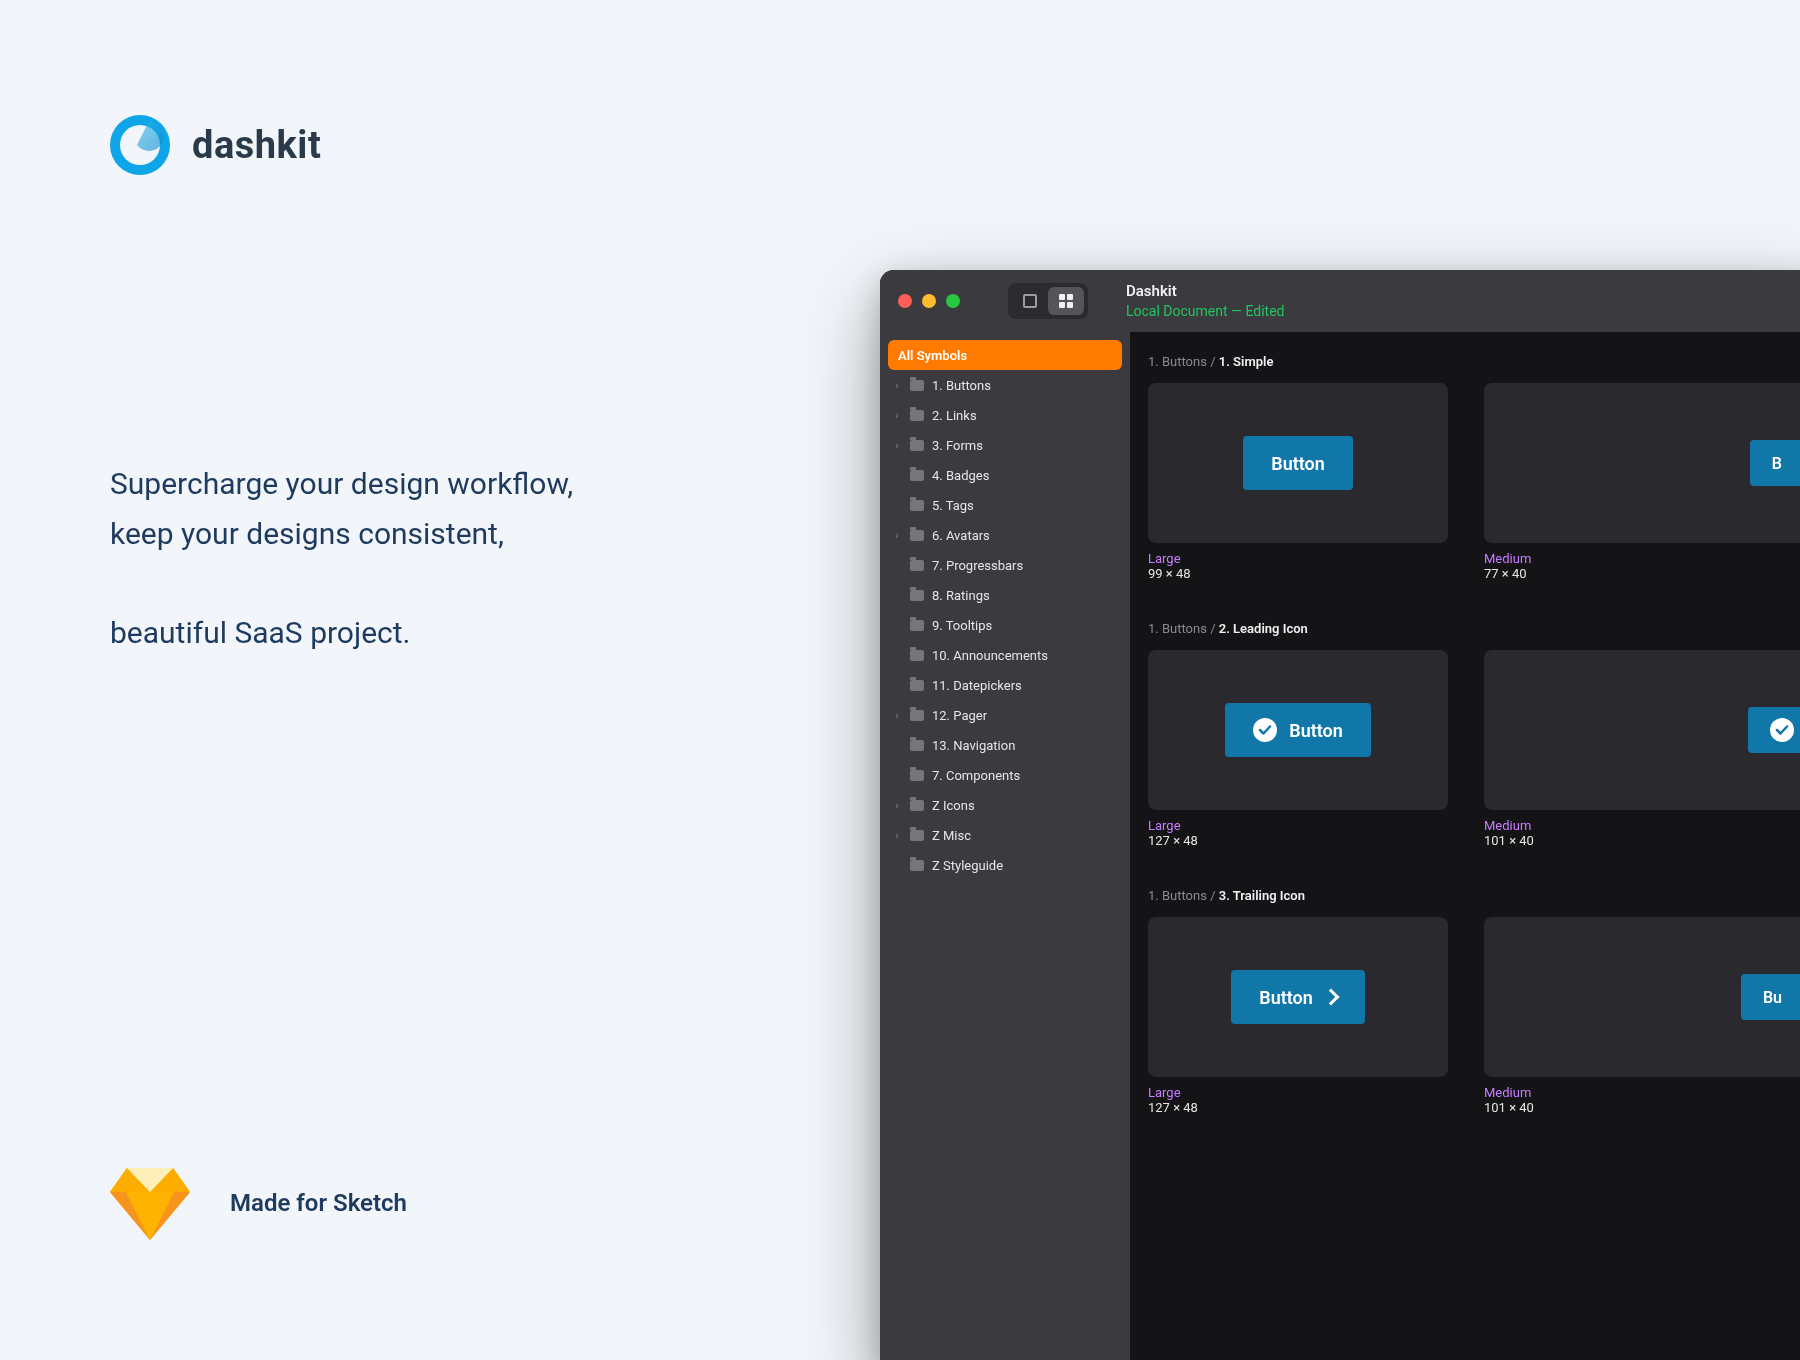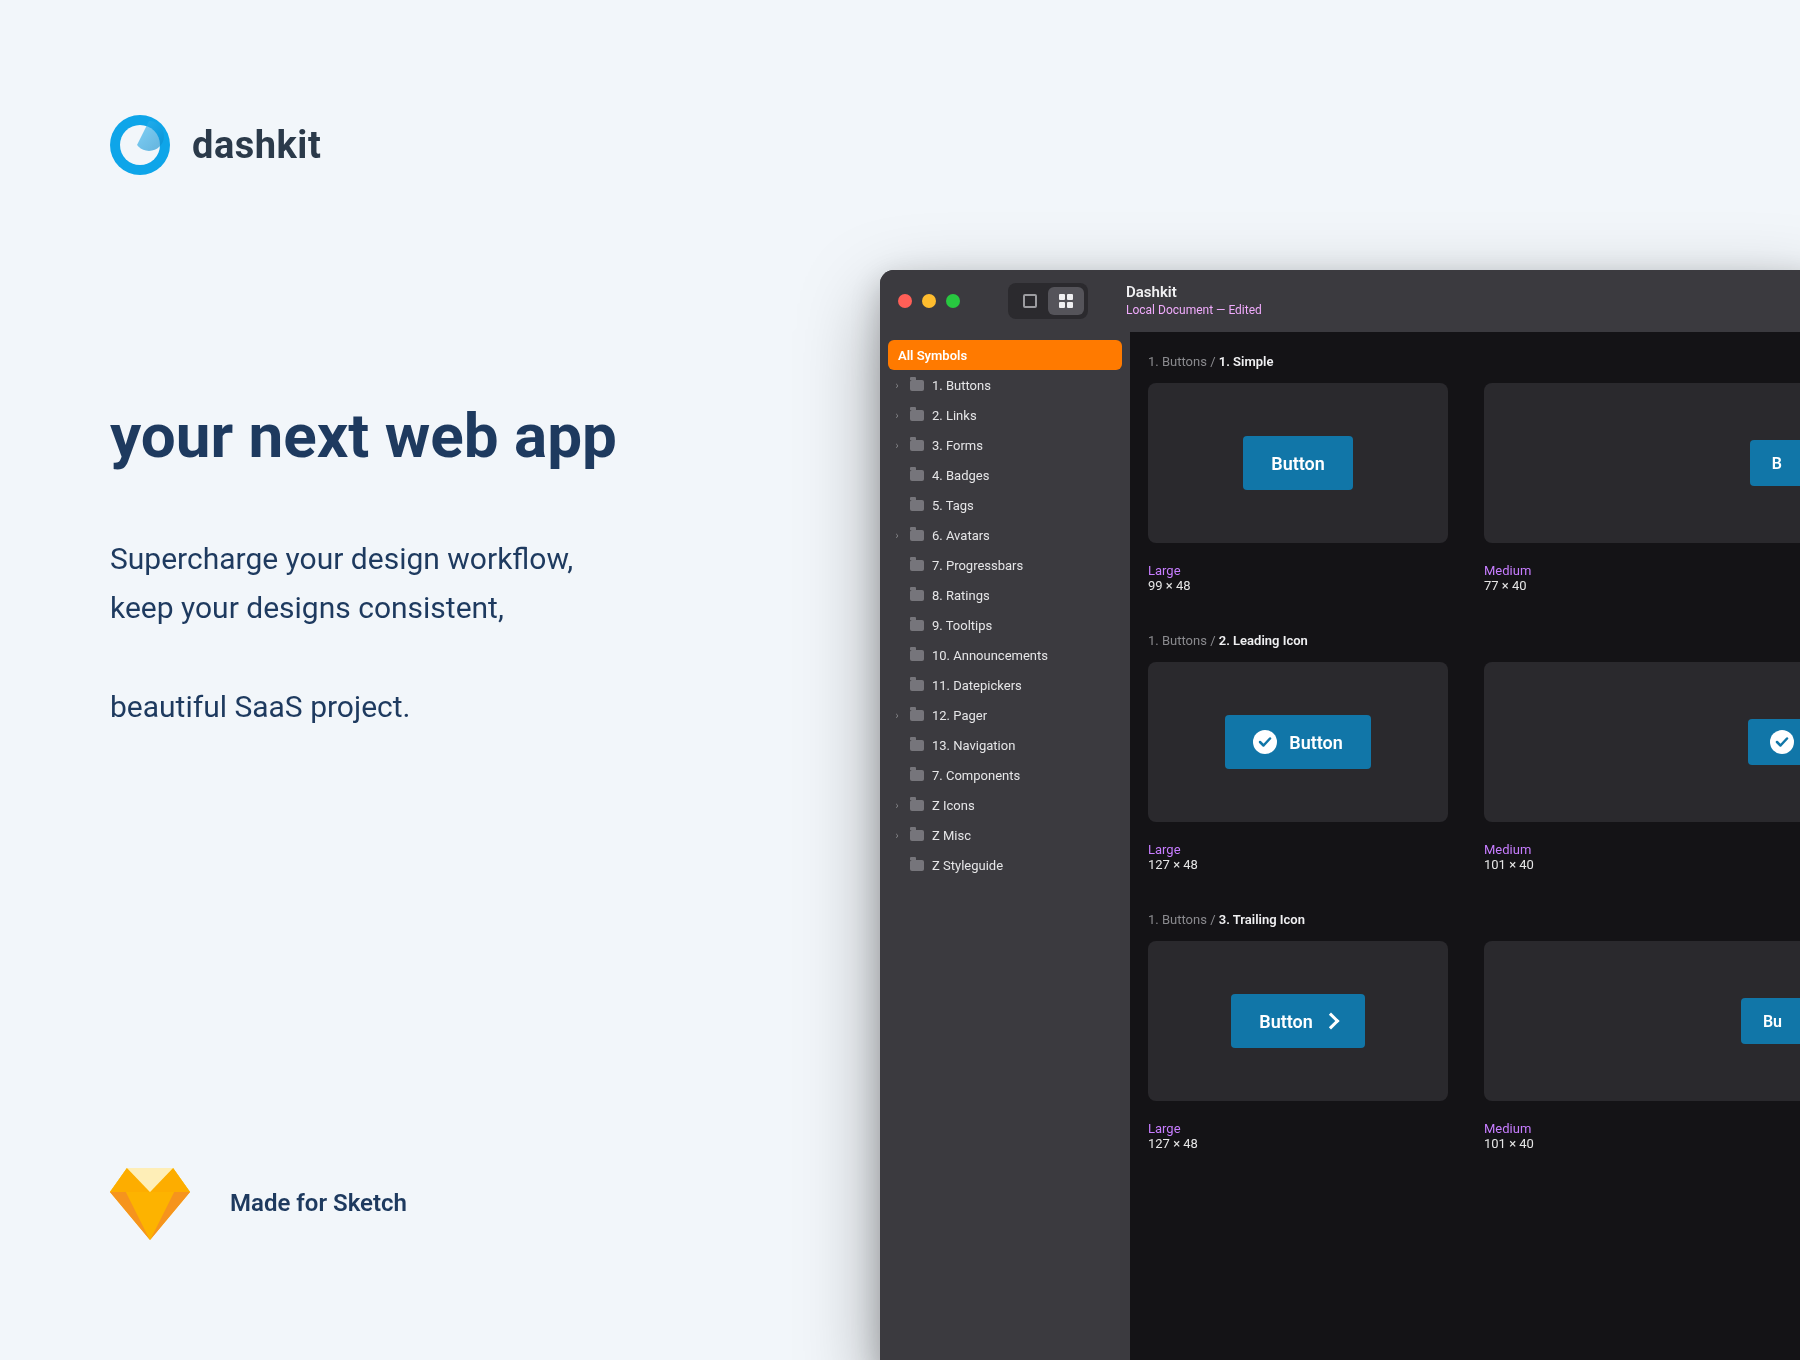--- a/index.html
+++ b/index.html
@@ -87,21 +87,21 @@
   margin-left: 30px;
 }
 .tb-seg .seg {
   width: 36px; height: 28px; display: flex; align-items: center; justify-content: center;
   border-radius: 6px; color: #9c9ca0;
 }
 .tb-seg .seg.active { background: #55545a; color: #f0f0f2; }
 .seg svg { width: 16px; height: 16px; }
 .doc-block { margin-left: 20px; line-height: 1.3; }
 .doc-title { font-size: 15px; font-weight: 600; color: #f0f0f2; }
-.doc-sub { font-size: 12px; color: #f0abfc; }
+.doc-sub { font-size: 14px; color: #22c55e; }
 
 .app-body { display: flex; height: calc(100% - 62px); }
 .sidebar {
   width: 250px;
   background: #3b3a3f;
   padding: 8px 0;
   overflow: hidden;
 }
 .sb-row {
   display: flex; align-items: center;
@@ -136,21 +136,21 @@
   display: flex; gap: 36px; margin-bottom: 40px;
 }
 .artboard { }
 .ab-surface {
   width: 300px; height: 160px;
   background: #2a292d;
   border-radius: 8px;
   display: flex; align-items: center; justify-content: center;
 }
 .ab-surface.cut { width: 320px; border-radius: 8px 0 0 8px; }
-.ab-name { color: #c77dff; font-size: 13px; margin-top: 20px; }
+.ab-name { color: #c77dff; font-size: 13px; margin-top: 8px; }
 .ab-dim { color: #e5e5e5; font-size: 13px; }
 
 .btn {
   background: #1176a8;
   color: #fff;
   font-weight: 600;
   border-radius: 4px;
   display: inline-flex; align-items: center; gap: 12px;
   padding: 0 28px;
 }
@@ -169,21 +169,20 @@
 
 <div class="page">
 
   <div class="marketing">
     <div class="brand-row">
       <div class="brand-logo"></div>
       <div class="brand-name">dashkit</div>
     </div>
     <h1 class="headline">
       <br>
-      <span>your next web app</span>
     </h1>
     <p class="subcopy">
       <span>Supercharge your design workflow,</span><br>
       <span>keep your designs consistent,</span><br>
       <br>
       <span>beautiful SaaS project.</span>
     </p>
   </div>
 
   <div class="made-for">

